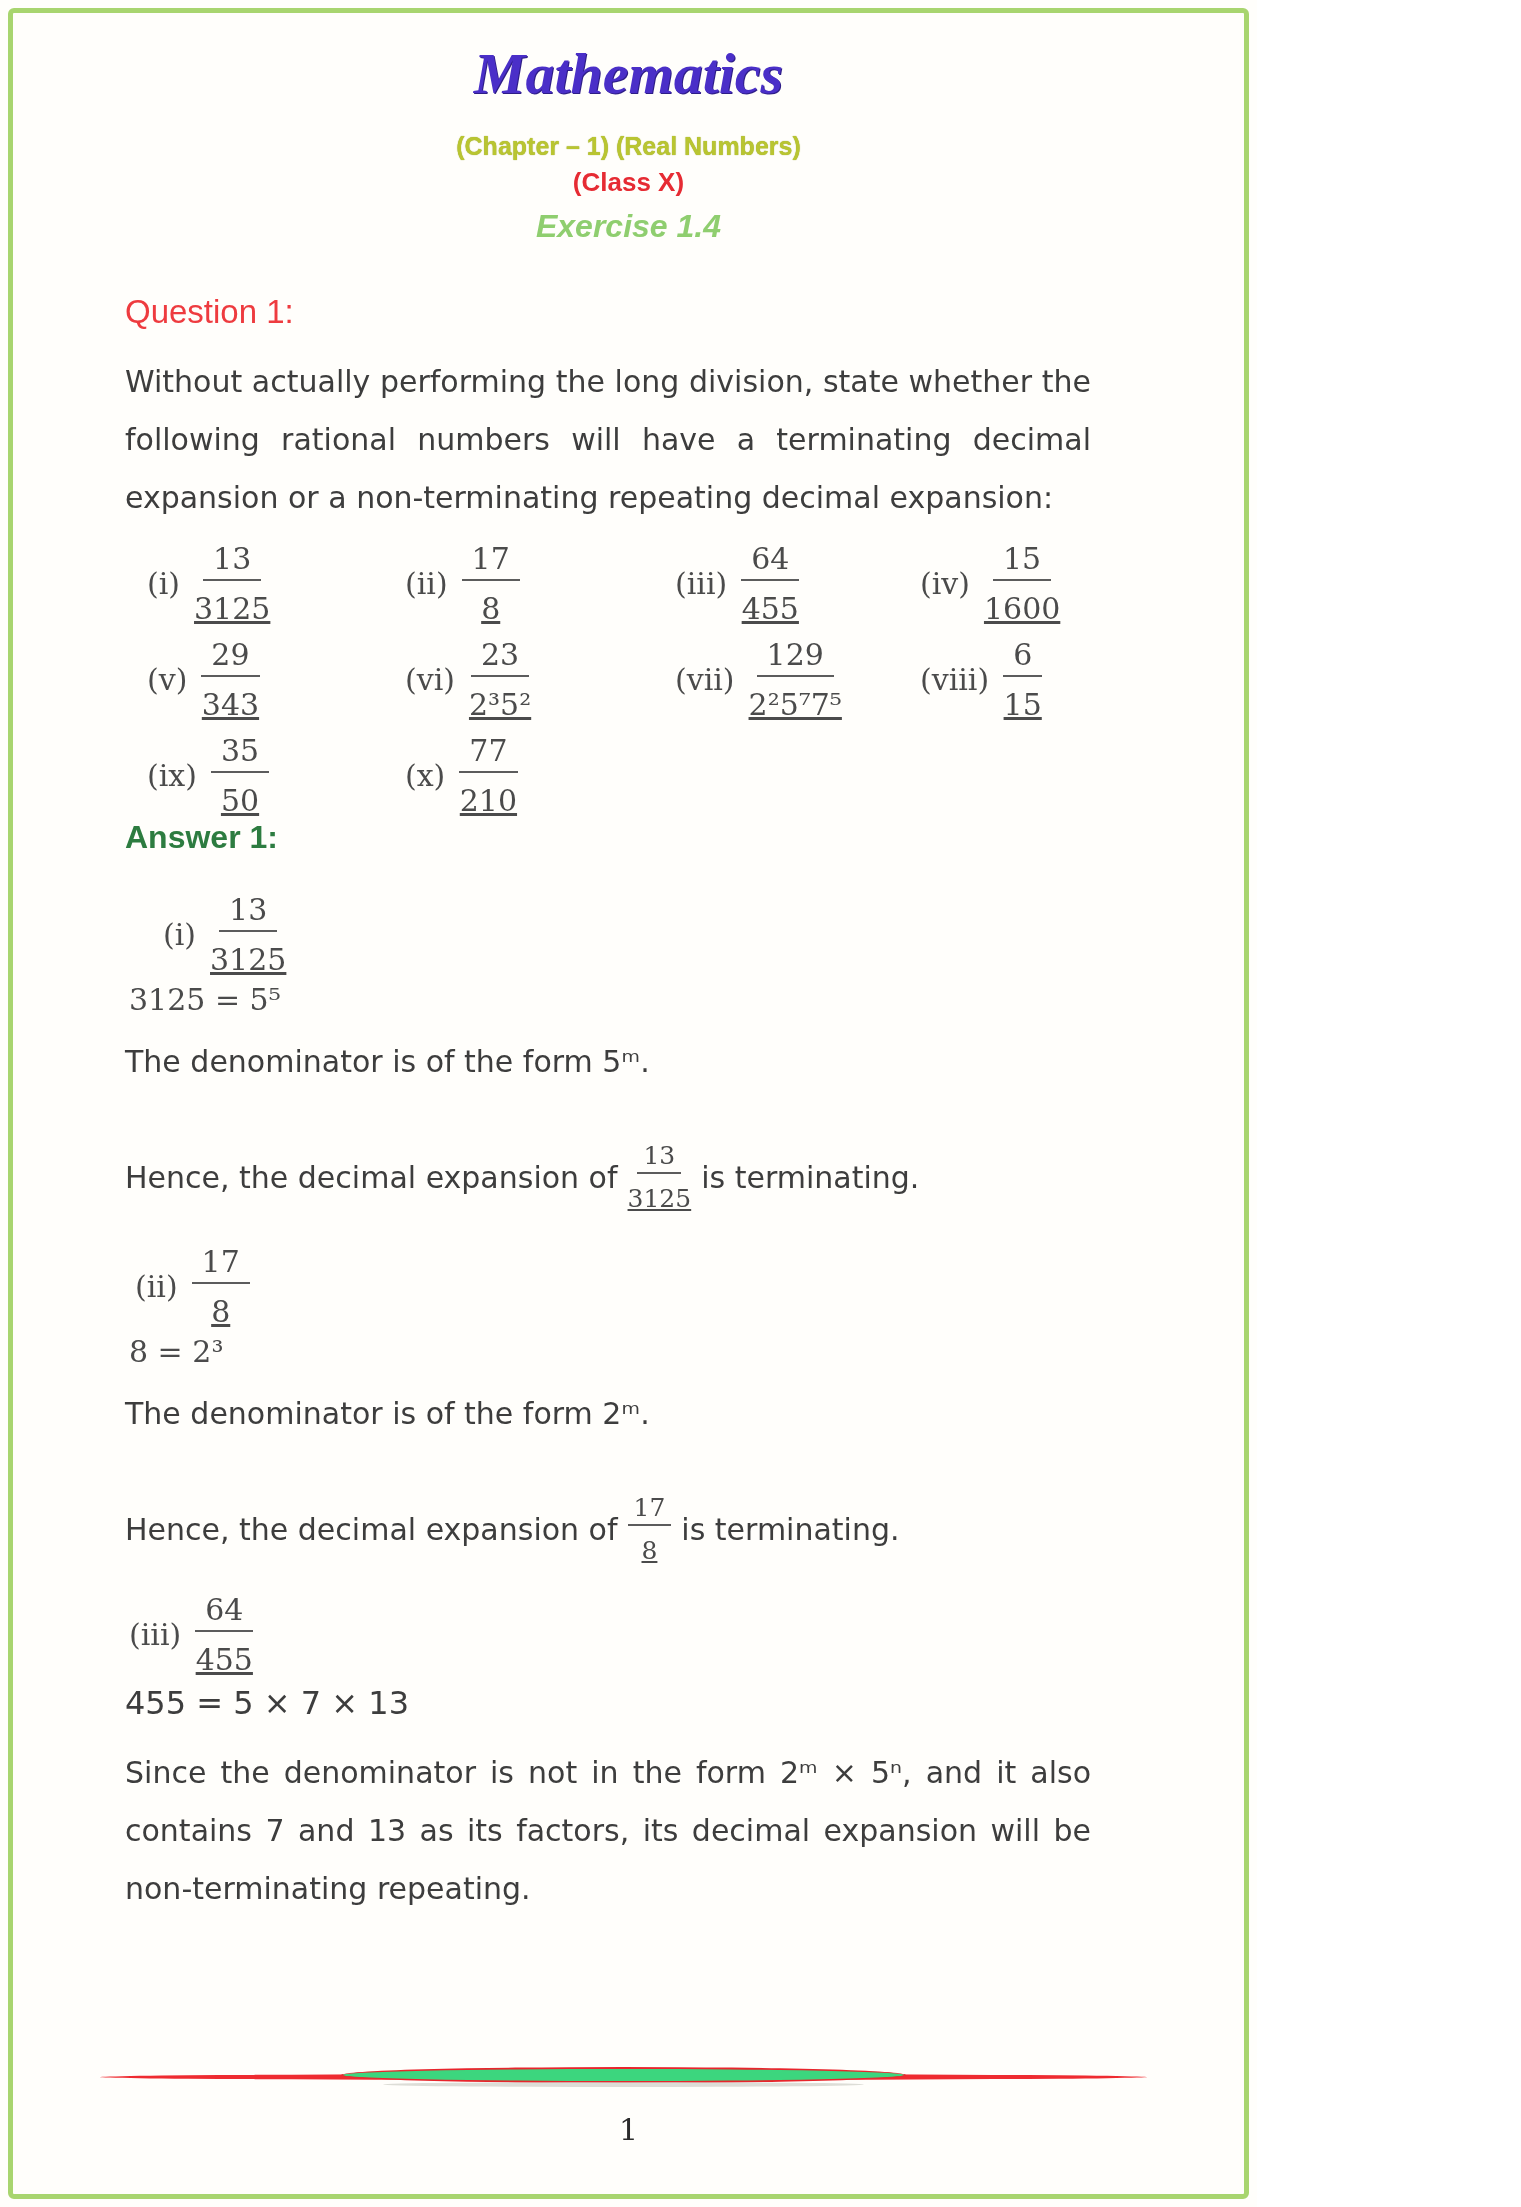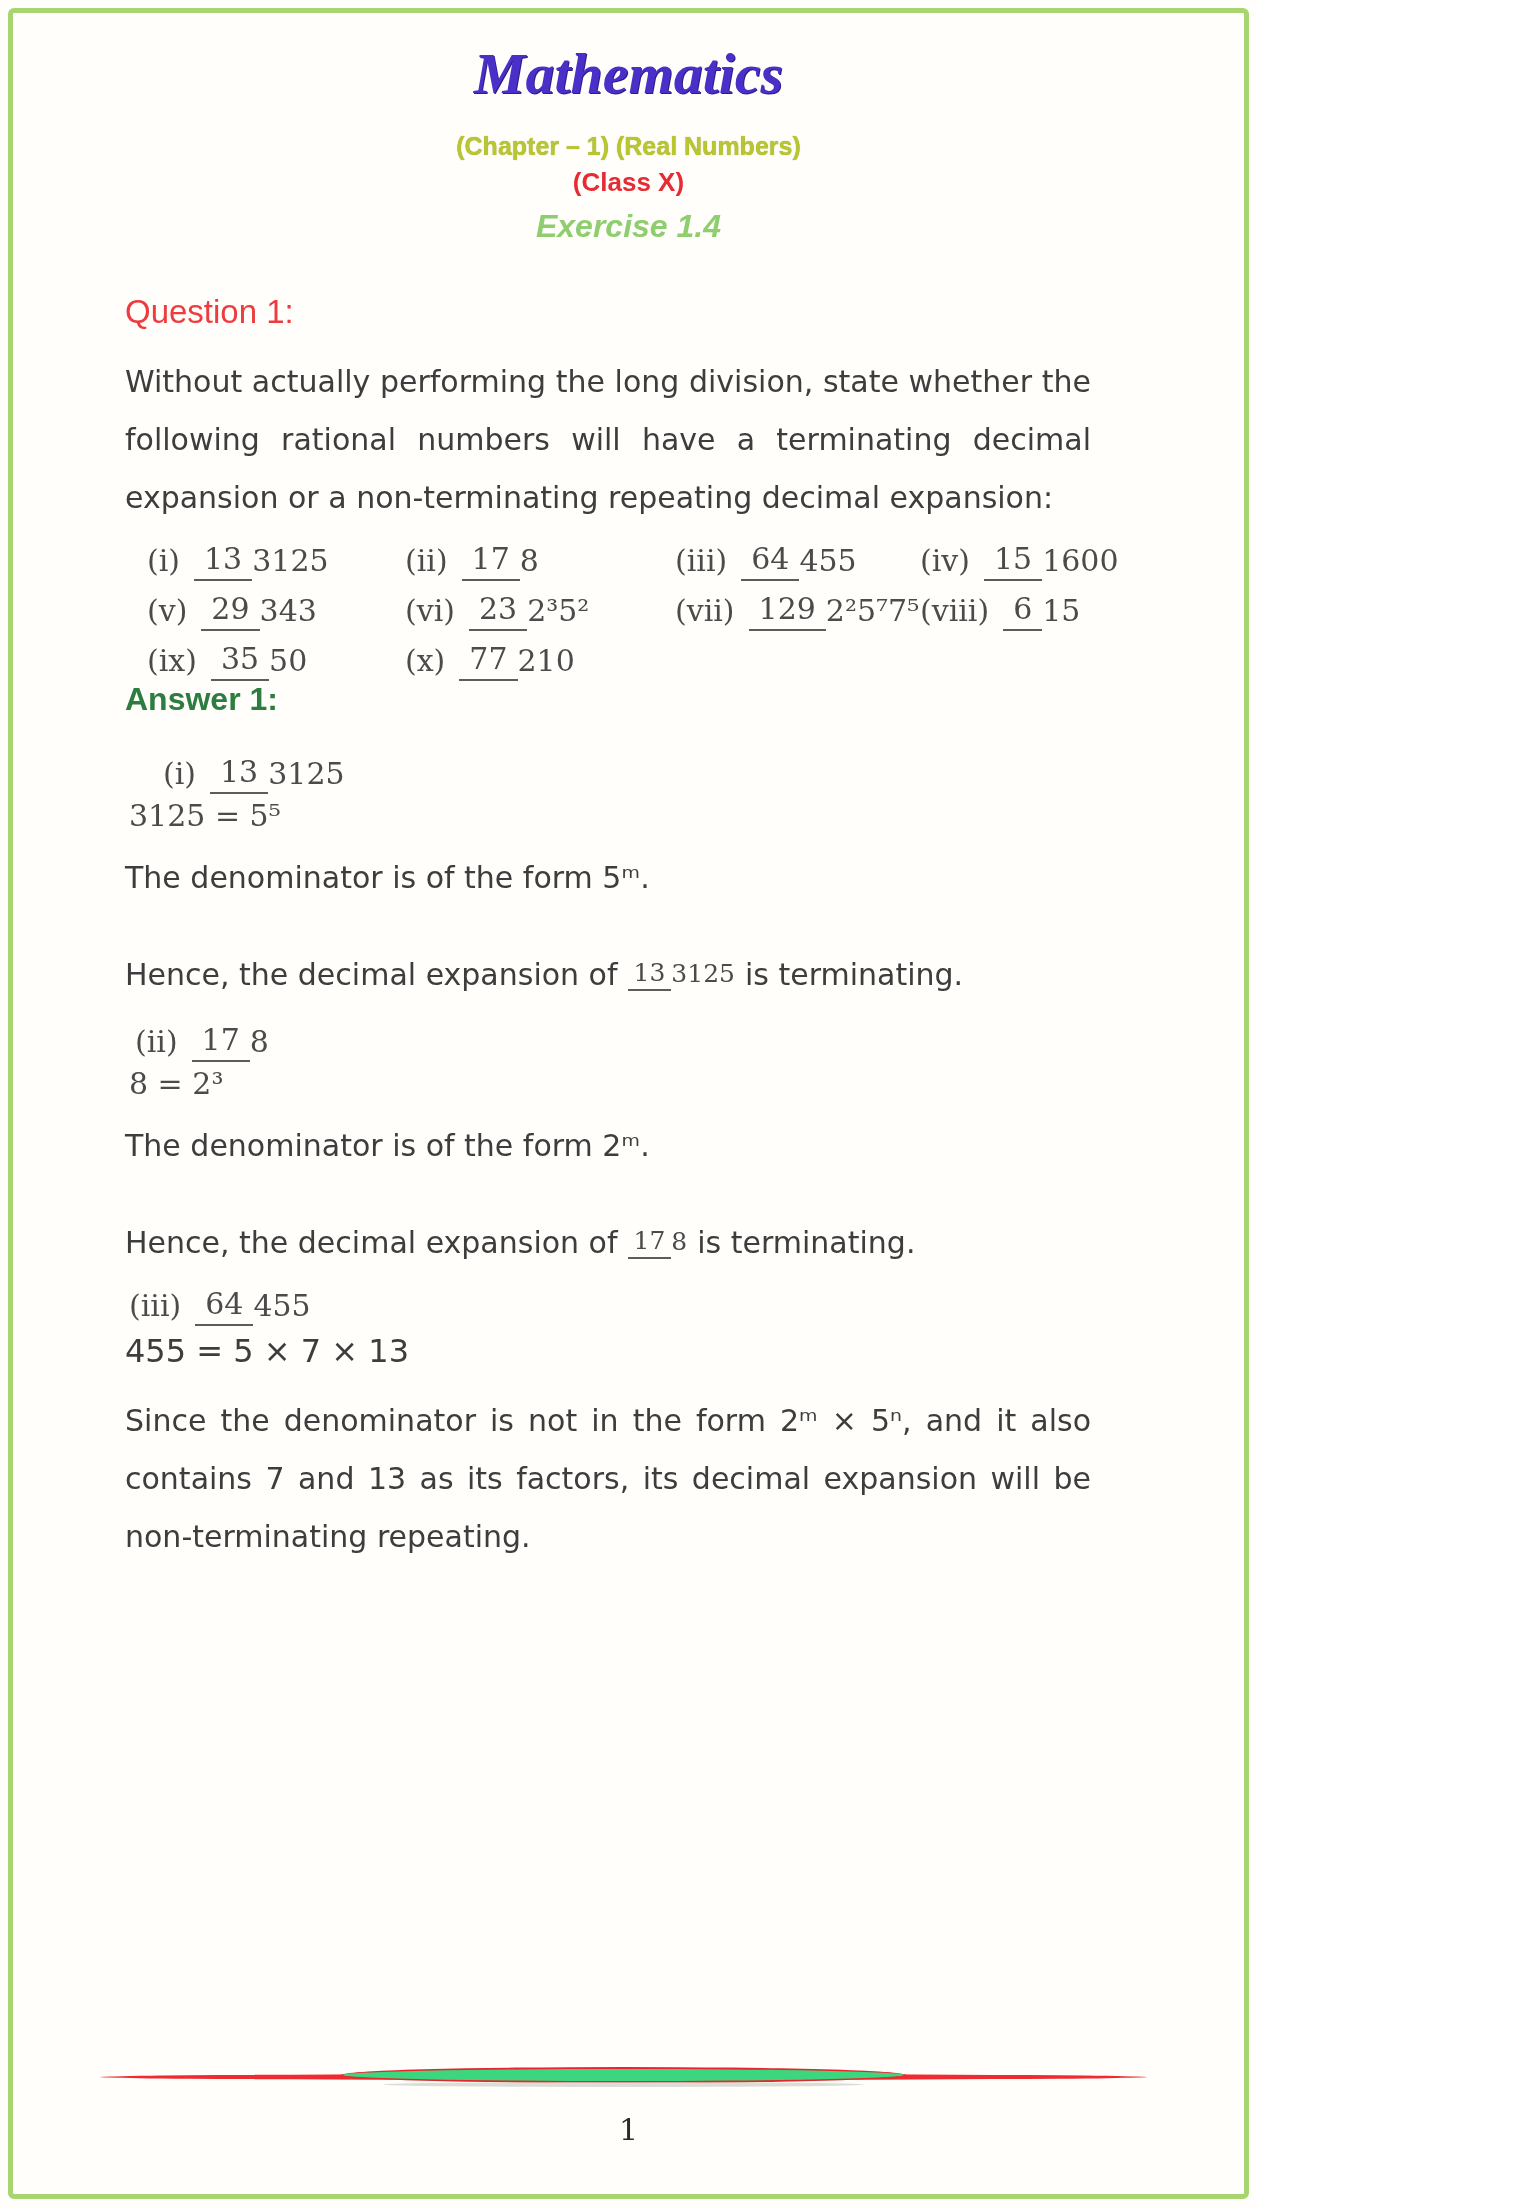--- a/index.html
+++ b/index.html
@@ -75,29 +75,29 @@
     margin: 22px 0 0 0;
     font-size: 30px;
     line-height: 58px;
     color: #3d3d3d;
     text-align: justify;
   }
 
   
   .frac {
     display: inline-flex;
-    flex-direction: row;
+    flex-direction: column;
     align-items: center;
     text-align: center;
     font-family: "DejaVu Serif", serif;
     color: #4b4b4b;
     line-height: 1.2;
   }
   .frac .num { border-bottom: 2px solid #5c5c5c; padding: 0 10px 2px 10px; }
-  .frac .den { padding-top: 0; }
+  .frac .den { padding-top: 10px; text-decoration: underline; }
 
   .frac-grid {
     margin: 14px 0 0 22px;
     display: grid;
     grid-template-columns: 258px 270px 245px auto;
     row-gap: 10px;
     font-size: 30px;
   }
   .frac-cell { display: flex; align-items: center; gap: 14px; }
   .f-label {

